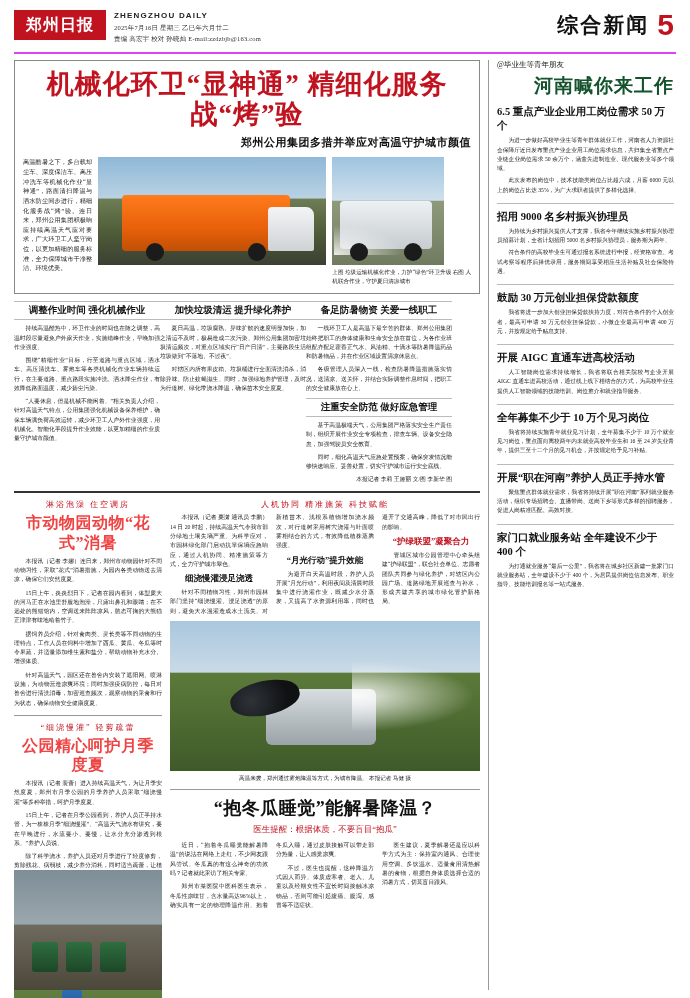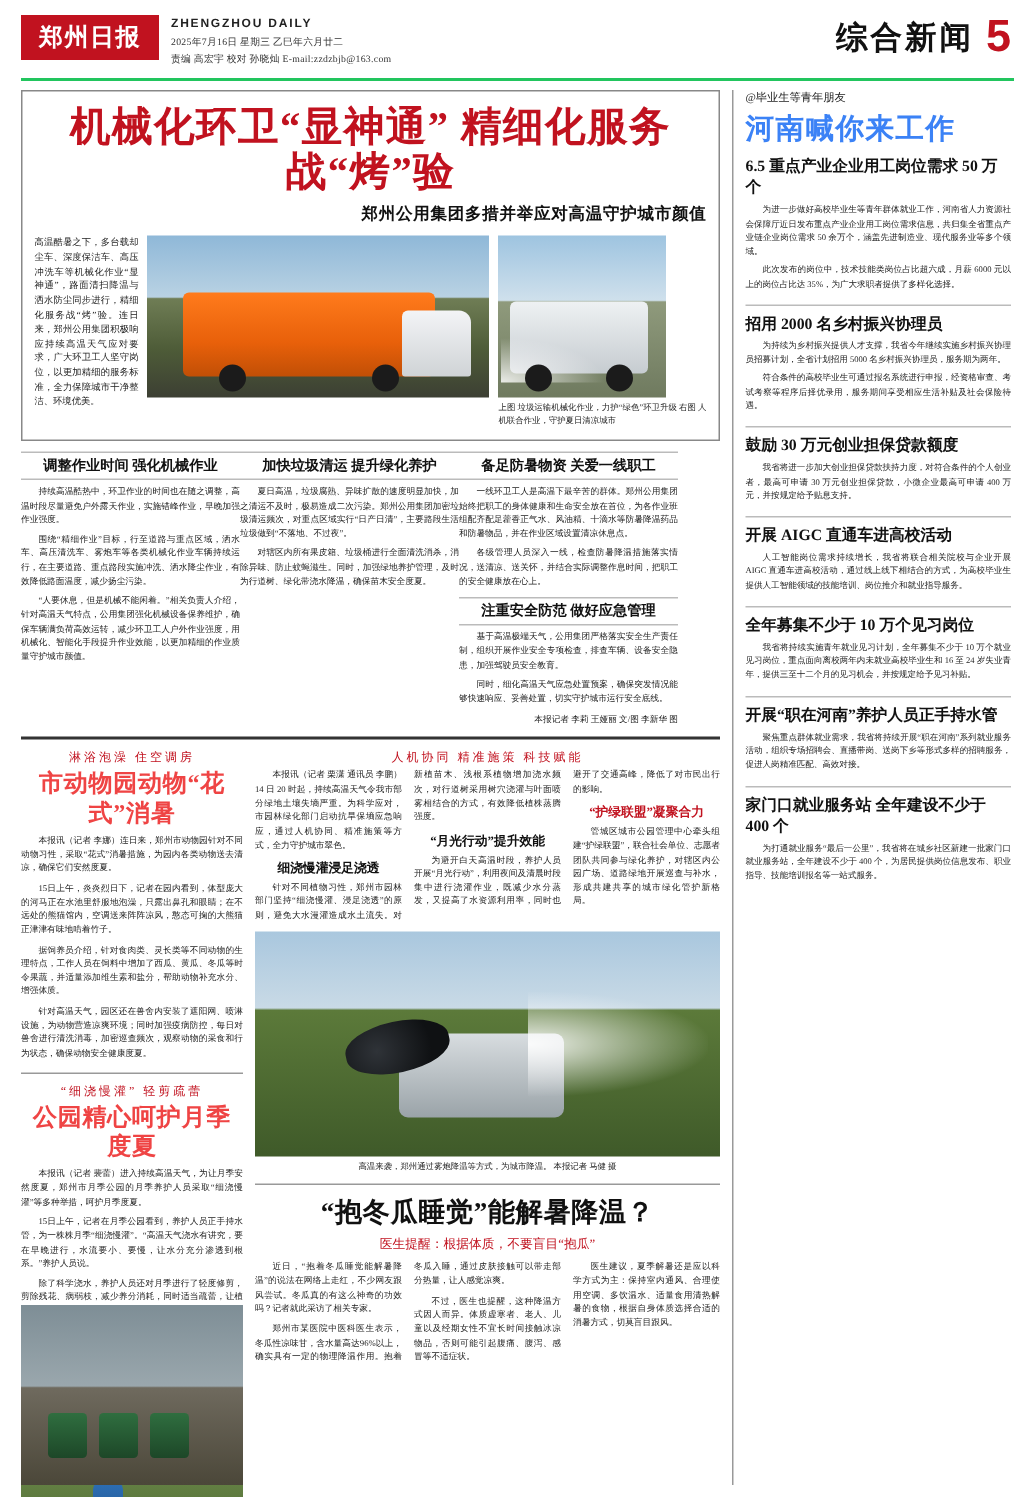--- a/index.html
+++ b/index.html
@@ -13,21 +13,21 @@
   }
   .page {
     position: relative;
     width: 690px; height: 998px;
     background: #fff;
     padding: 10px 14px 8px 14px;
   }
   
   .masthead {
     display: flex; align-items: flex-start;
-    border-bottom: 2px solid #22c55e;
+    border-bottom: 2px solid #d946ef;
     padding-bottom: 4px;
     height: 44px;
   }
   .logo-box {
     width: 92px; height: 30px;
     background: #c1121f;
     color: #fff;
     display: flex; align-items: center; justify-content: center;
     font-family: "Liberation Serif", serif;
     font-weight: bold; font-size: 16px; letter-spacing: 1px;
@@ -179,22 +179,22 @@
   }
   .bin { position:absolute; bottom: 18px; width: 26px; height: 30px; background: linear-gradient(180deg,#2f6e3f,#1d4728); border-radius: 3px; }
   .banner {
     text-align:center; font-size: 18px; font-weight: bold; color:#111; margin-top: 6px;
     letter-spacing: .5px;
   }
   .banner-sub { text-align:center; font-size: 8.5px; color:#c1121f; margin-top: 4px; }
   
   .rail-top { font-size: 7.5px; color: #222; margin-bottom: 3px; }
   .rail-h1 {
-    font-size: 19px; font-weight: bold; color: #3b82f6; letter-spacing: 1px;
-    text-align: left; margin: 2px 0 6px 0;
+    font-size: 19px; font-weight: bold; color: #14532d; letter-spacing: 1px;
+    text-align: right; margin: 2px 0 6px 0;
   }
   .rail-item { margin-bottom: 8px; }
   .rail-h2 {
     font-size: 10.5px; font-weight: bold; color: #111; line-height: 1.35; margin-bottom: 3px;
   }
   .rail-p { font-size: 5.7px; line-height: 1.62; color: #222; text-align: justify; text-indent: 2em; margin: 0 0 3px 0; }
   .rail-div { border-top: 1px solid #bbb; margin: 6px 0; }
 </style>
 </head>
 <body>
@@ -340,21 +340,21 @@
       <div class="rail-h1">河南喊你来工作</div>
 
       <div class="rail-item">
         <div class="rail-h2">6.5 重点产业企业用工岗位需求 50 万个</div>
         <p class="rail-p">为进一步做好高校毕业生等青年群体就业工作，河南省人力资源社会保障厅近日发布重点产业企业用工岗位需求信息，共归集全省重点产业链企业岗位需求 50 余万个，涵盖先进制造业、现代服务业等多个领域。</p>
         <p class="rail-p">此次发布的岗位中，技术技能类岗位占比超六成，月薪 6000 元以上的岗位占比达 35%，为广大求职者提供了多样化选择。</p>
       </div>
       <div class="rail-div"></div>
 
       <div class="rail-item">
-        <div class="rail-h2">招用 2000 名乡村振兴协理员</div>
+        <div class="rail-h2">招用 9000 名乡村振兴协理员</div>
         <p class="rail-p">为持续为乡村振兴提供人才支撑，我省今年继续实施乡村振兴协理员招募计划，全省计划招用 5000 名乡村振兴协理员，服务期为两年。</p>
         <p class="rail-p">符合条件的高校毕业生可通过报名系统进行申报，经资格审查、考试考察等程序后择优录用，服务期间享受相应生活补贴及社会保险待遇。</p>
       </div>
       <div class="rail-div"></div>
 
       <div class="rail-item">
         <div class="rail-h2">鼓励 30 万元创业担保贷款额度</div>
         <p class="rail-p">我省将进一步加大创业担保贷款扶持力度，对符合条件的个人创业者，最高可申请 30 万元创业担保贷款，小微企业最高可申请 400 万元，并按规定给予贴息支持。</p>
       </div>
       <div class="rail-div"></div>

